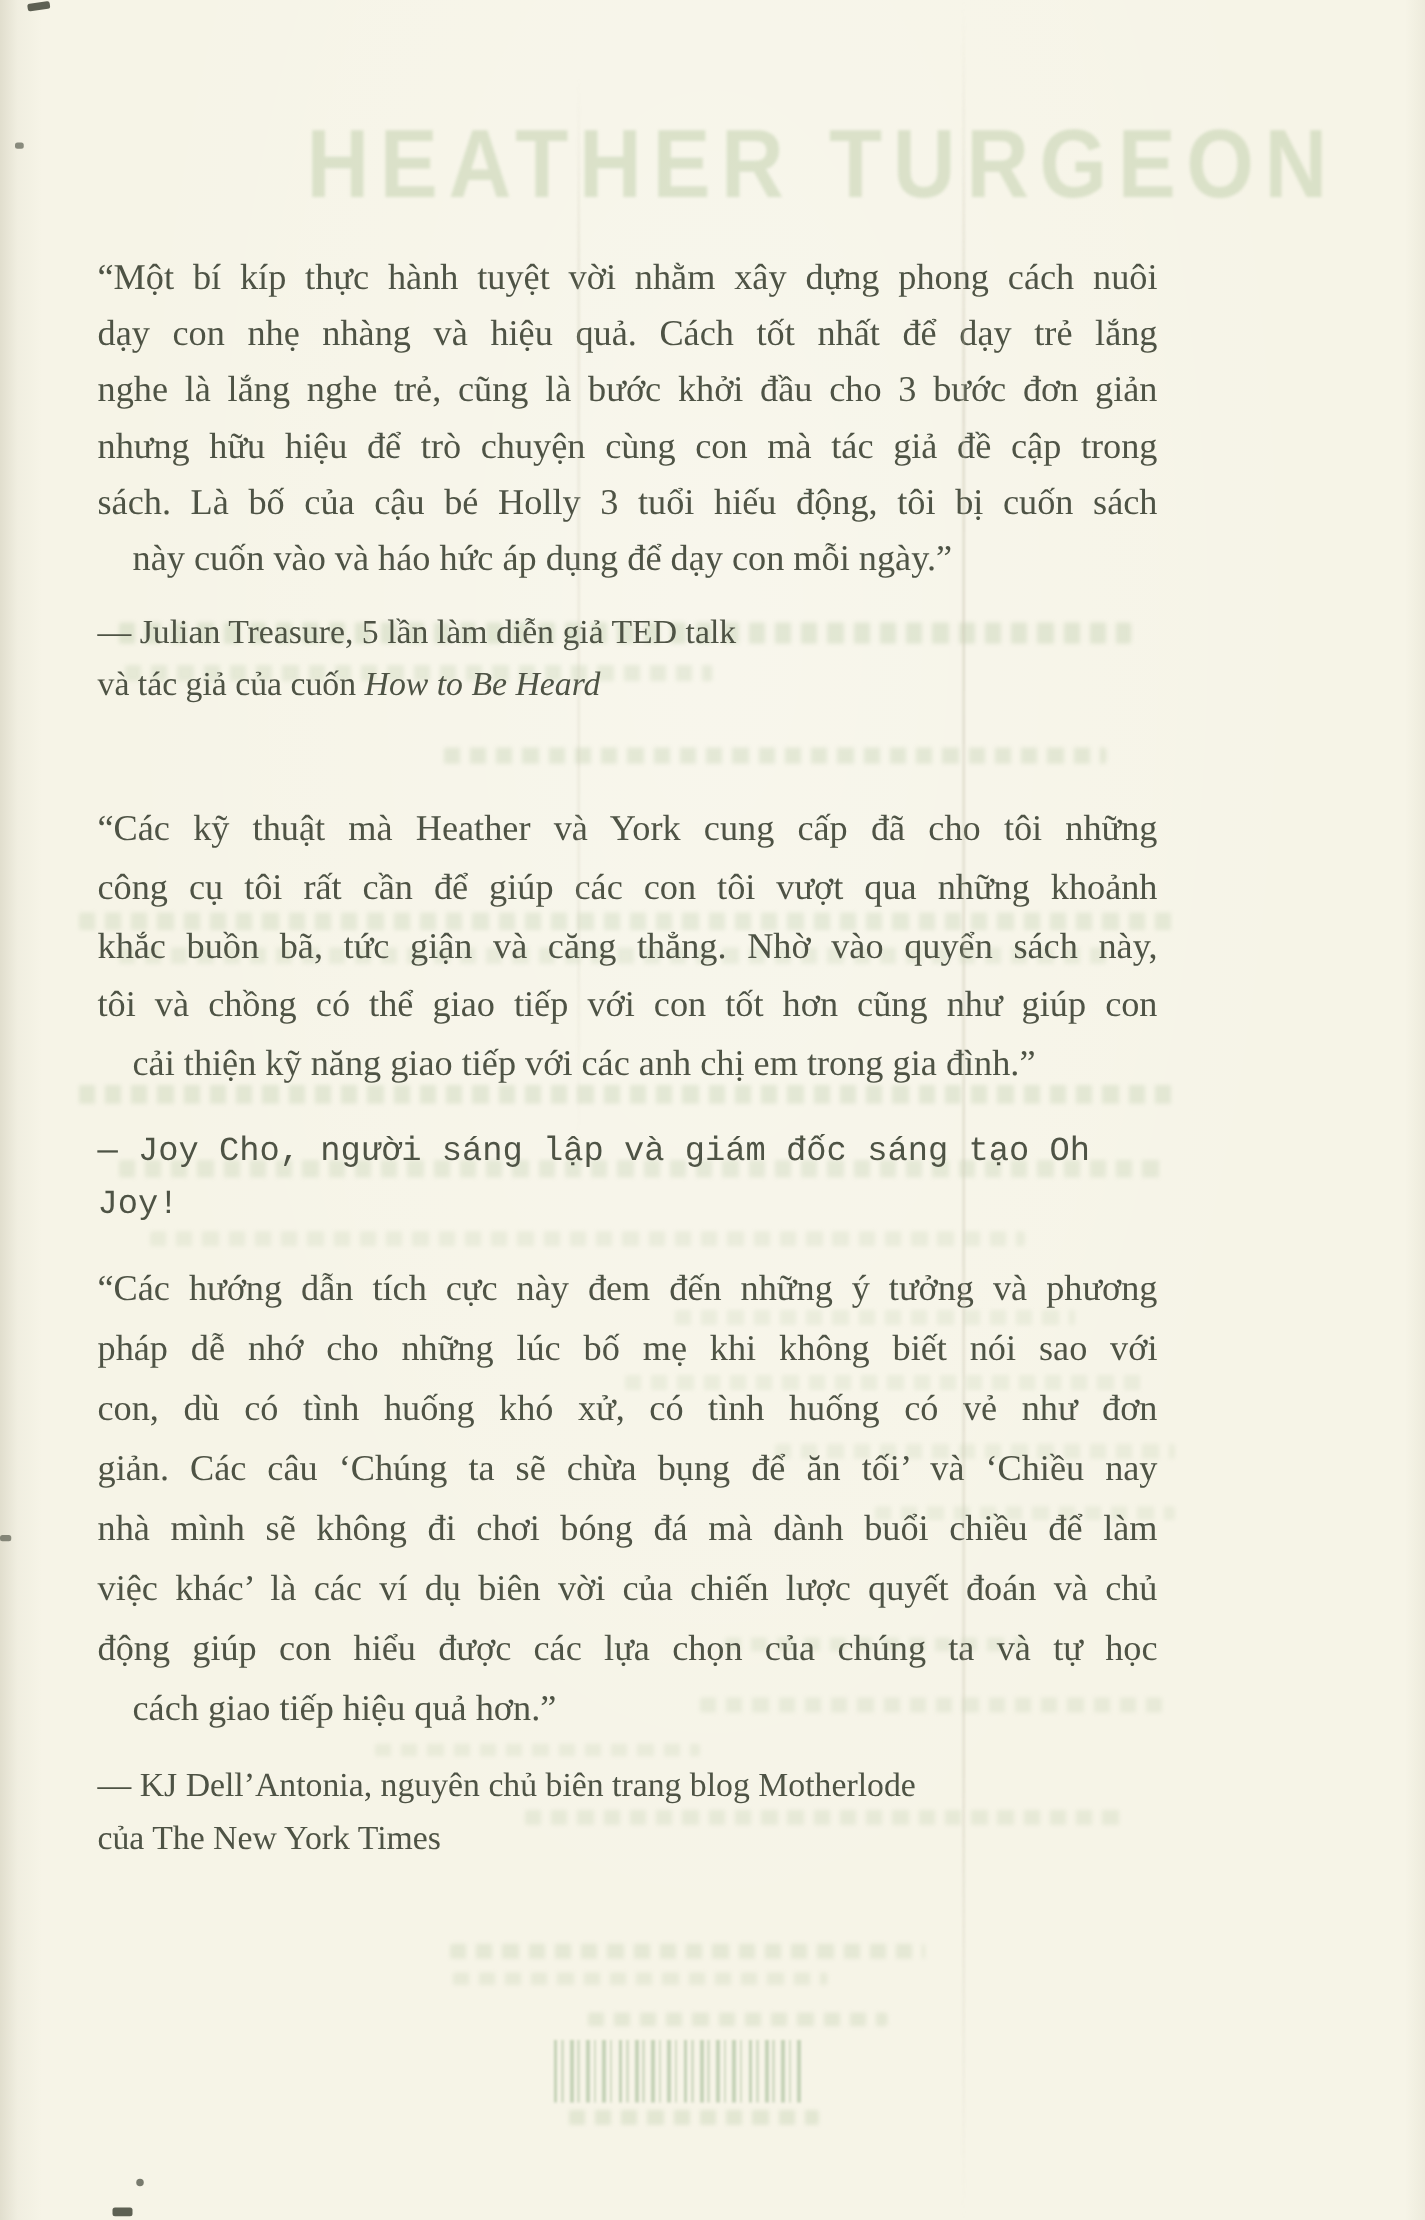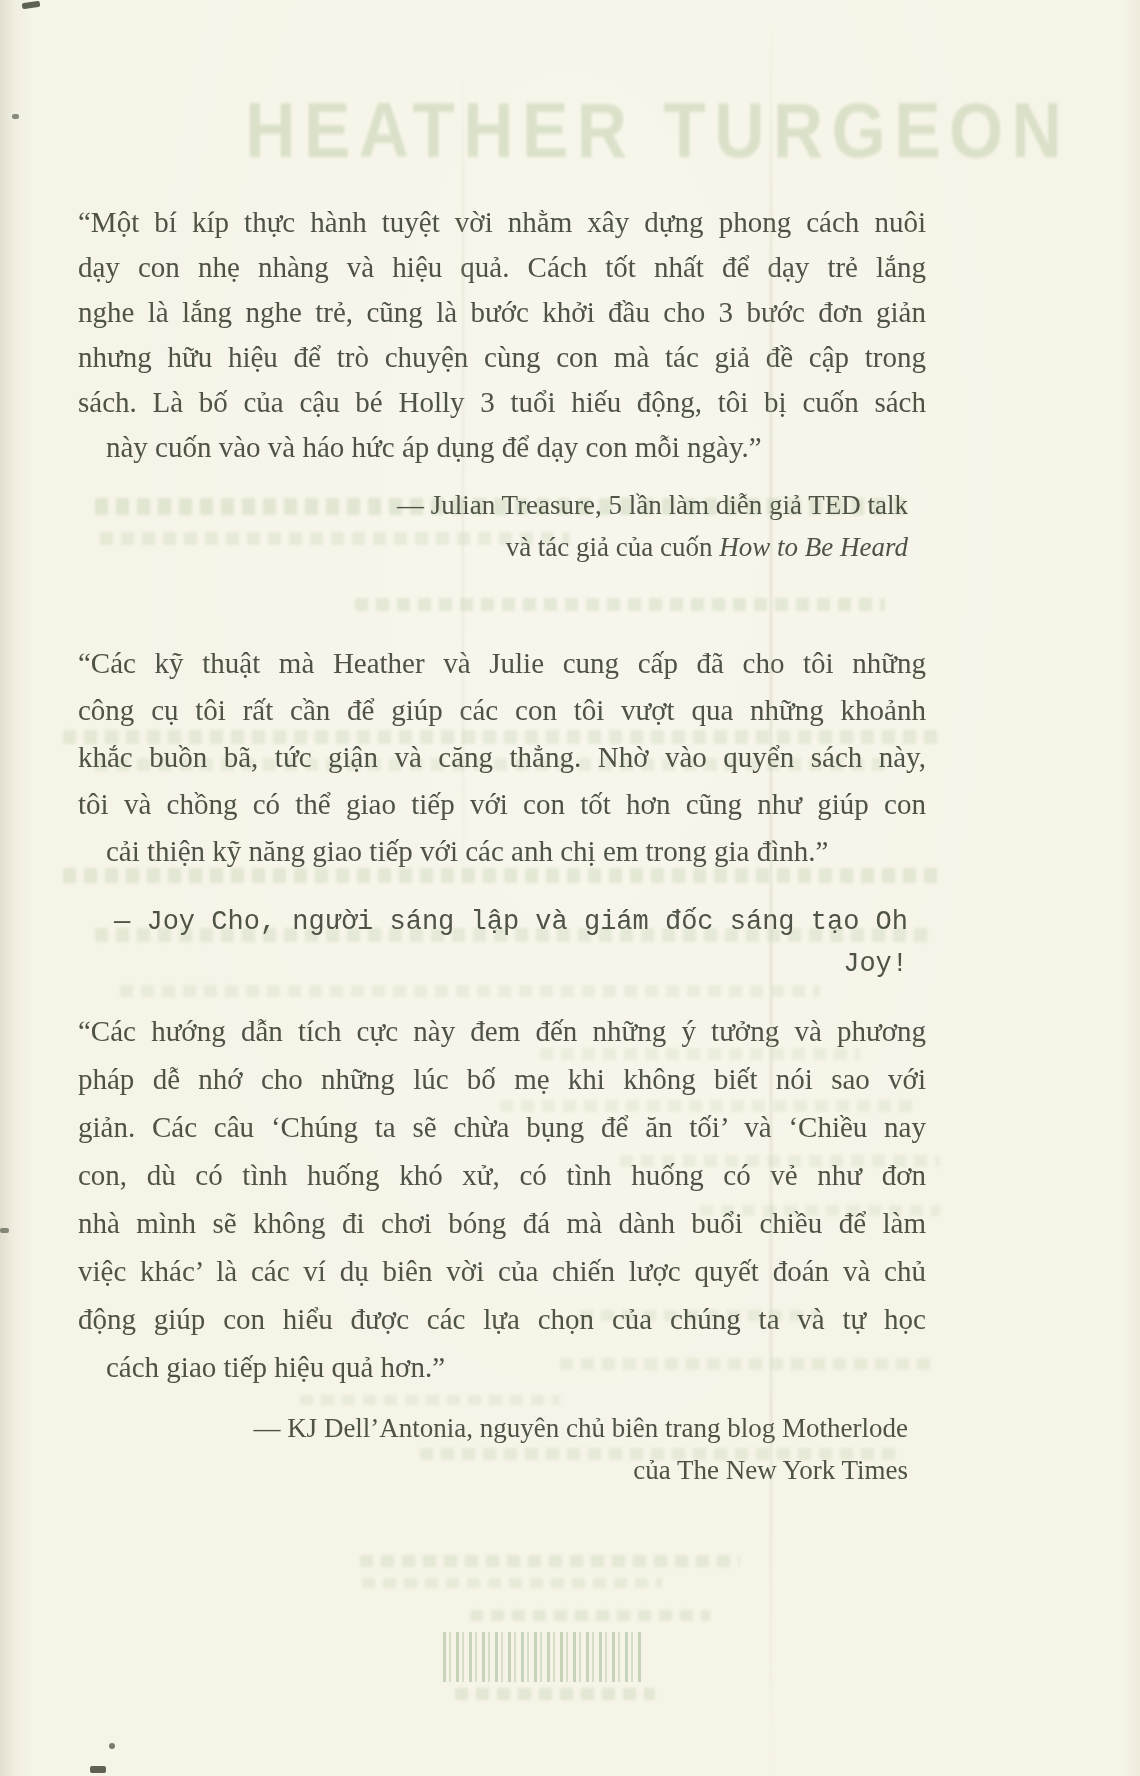--- a/index.html
+++ b/index.html
@@ -46,21 +46,20 @@
   }
   .q1 .jline { line-height: 45px; }
   .q2 .jline { line-height: 47px; }
   .q3 .jline { line-height: 48px; }
   .qlines .jline:last-child { text-align-last: left; margin-left: 28px; }
 
   
   .attr {
     position: absolute;
     left: 78px; width: 830px;
-    text-align: right;
     font-size: 27px;
     line-height: 42px;
   }
   .attr1 { top: 484px; }
   .attr2 { top: 901px; font-family: Liberation Mono, monospace; }
   .attr3 { top: 1407px; }
   .attr em { font-style: italic; }
 
   
   .smudge {
@@ -144,38 +143,38 @@
       </div>
   </section>
 
   <div class="attr attr1">
     <div class="attr-line">— Julian Treasure, 5 lần làm diễn giả TED talk</div>
     <div class="attr-line"><span>và tác giả của cuốn </span><em>How to Be Heard</em></div>
   </div>
 
   <section class="quote q2">
     <div class="qlines">
-        <div class="jline">“Các kỹ thuật mà Heather và Julie cung cấp đã cho tôi những</div>
+        <div class="jline">“Các kỹ thuật mà Heather và York cung cấp đã cho tôi những</div>
         <div class="jline">công cụ tôi rất cần để giúp các con tôi vượt qua những khoảnh</div>
         <div class="jline">khắc buồn bã, tức giận và căng thẳng. Nhờ vào quyển sách này,</div>
         <div class="jline">tôi và chồng có thể giao tiếp với con tốt hơn cũng như giúp con</div>
         <div class="jline">cải thiện kỹ năng giao tiếp với các anh chị em trong gia đình.”</div>
       </div>
   </section>
 
   <div class="attr attr2">
     <div class="attr-line">— Joy Cho, người sáng lập và giám đốc sáng tạo Oh Joy!</div>
   </div>
 
   <section class="quote q3">
     <div class="qlines">
         <div class="jline">“Các hướng dẫn tích cực này đem đến những ý tưởng và phương</div>
         <div class="jline">pháp dễ nhớ cho những lúc bố mẹ khi không biết nói sao với</div>
+        <div class="jline">con, dù có tình huống khó xử, có tình huống có vẻ như đơn</div>
         <div class="jline">giản. Các câu ‘Chúng ta sẽ chừa bụng để ăn tối’ và ‘Chiều nay</div>
-        <div class="jline">con, dù có tình huống khó xử, có tình huống có vẻ như đơn</div>
         <div class="jline">nhà mình sẽ không đi chơi bóng đá mà dành buổi chiều để làm</div>
         <div class="jline">việc khác’ là các ví dụ biên vời của chiến lược quyết đoán và chủ</div>
         <div class="jline">động giúp con hiểu được các lựa chọn của chúng ta và tự học</div>
         <div class="jline">cách giao tiếp hiệu quả hơn.”</div>
       </div>
   </section>
 
   <div class="attr attr3">
     <div class="attr-line">— KJ Dell’Antonia, nguyên chủ biên trang blog Motherlode</div>
     <div class="attr-line">của The New York Times</div>

